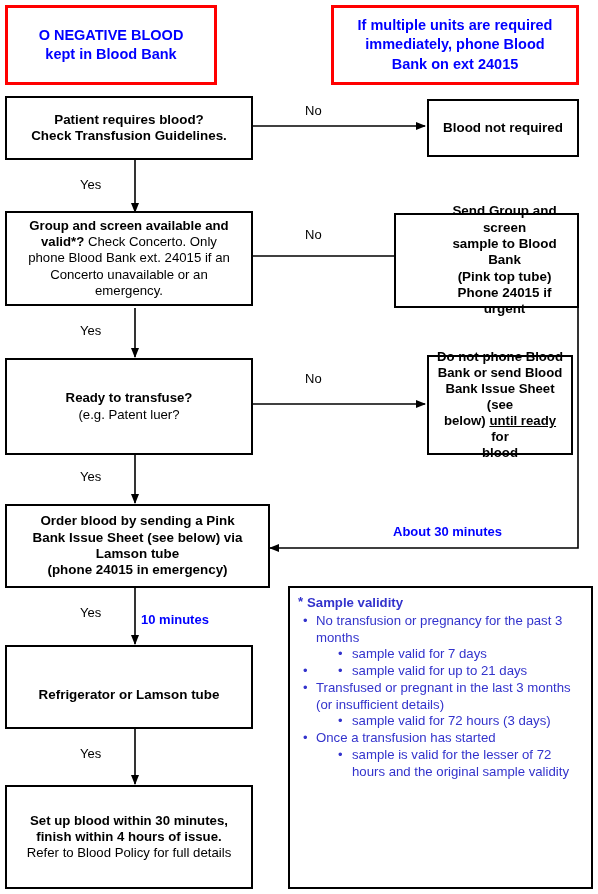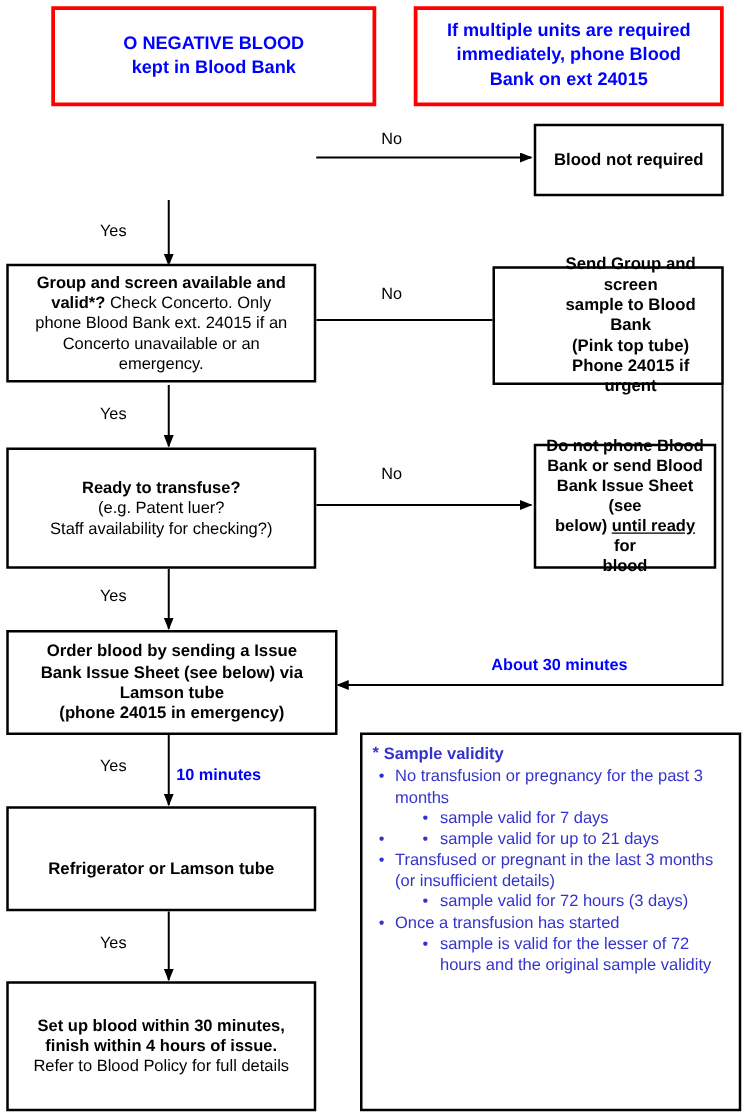--- a/index.html
+++ b/index.html
@@ -141,35 +141,41 @@
       <line x1="253" y1="404" x2="425" y2="404" marker-end="url(#arrow)"></line>
 
       <path d="M578,308 L578,548 L270,548" marker-end="url(#arrow)"></path>
 
       <line x1="135" y1="588" x2="135" y2="644" marker-end="url(#arrow)"></line>
 
       <line x1="135" y1="729" x2="135" y2="784" marker-end="url(#arrow)"></line>
     </g>
   </svg>
 
-  <div class="box box-red" style="left:5px; top:5px; width:260px; height:80px;margin-left:36px;">
+  <div class="box box-red" style="left:5px; top:5px; width:212px; height:80px;">
     <span class="btxt hdr-text">
       <span>O NEGATIVE BLOOD</span><br>
       <span>kept in Blood Bank</span>
     </span>
   </div>
 
   <div class="box box-red" style="left:331px; top:5px; width:248px; height:80px;">
     <span class="btxt hdr-text">
       <span>If multiple units are required</span><br>
       <span>immediately, phone Blood</span><br>
       <span>Bank on ext 24015</span>
     </span>
   </div>
 
+  <div class="box box-black" style="left:5px; top:96px; width:248px; height:64px; font-size:13.4px;">
+    <span class="btxt bold">
+      <span>Patient requires blood?</span><br>
+      <span>Check Transfusion Guidelines.</span>
+    </span>
+  </div>
 
   <div class="box box-black" style="left:427px; top:99px; width:152px; height:58px; font-size:13.4px;">
     <span class="btxt bold">Blood not required</span>
   </div>
 
   <div class="box box-black" style="left:5px; top:211px; width:248px; height:95px; font-size:13.2px;">
     <span class="btxt">
       <span class="bold">Group and screen available and</span><br>
       <span class="bold">valid*?</span><span class="reg"> Check Concerto. Only</span><br>
       <span class="reg">phone Blood Bank ext. 24015 if an</span><br>
@@ -184,37 +190,36 @@
       <span>sample to Blood Bank</span><br>
       <span>(Pink top tube)</span><br>
       <span>Phone 24015 if urgent</span>
     </span>
   </div>
 
   <div class="box box-black" style="left:5px; top:358px; width:248px; height:97px; font-size:13.2px;">
     <span class="btxt">
       <span class="bold">Ready to transfuse?</span><br>
       <span class="reg">(e.g. Patent luer?</span><br>
-      <span class="reg">Staff availability  for checking?)</span>
     </span>
   </div>
 
   <div class="box box-black" style="left:427px; top:355px; width:146px; height:100px; font-size:13.2px;">
     <span class="btxt bold">
       <span>Do not phone Blood</span><br>
       <span>Bank or send Blood</span><br>
       <span>Bank Issue Sheet (see</span><br>
       <span>below) </span><span class="uline">until ready</span><span> for</span><br>
       <span>blood</span>
     </span>
   </div>
 
   <div class="box box-black" style="left:5px; top:504px; width:265px; height:84px; font-size:13.4px;">
     <span class="btxt bold">
-      <span>Order blood by sending a Issue</span><br>
+      <span>Order blood by sending a Pink</span><br>
       <span>Bank Issue Sheet (see below) via</span><br>
       <span>Lamson tube</span><br>
       <span>(phone 24015 in emergency)</span>
     </span>
   </div>
 
   <div class="box box-black" style="left:5px; top:645px; width:248px; height:84px; font-size:13.4px;">
     <span class="btxt bold">
       <br>
       <span>Refrigerator or Lamson tube</span>

